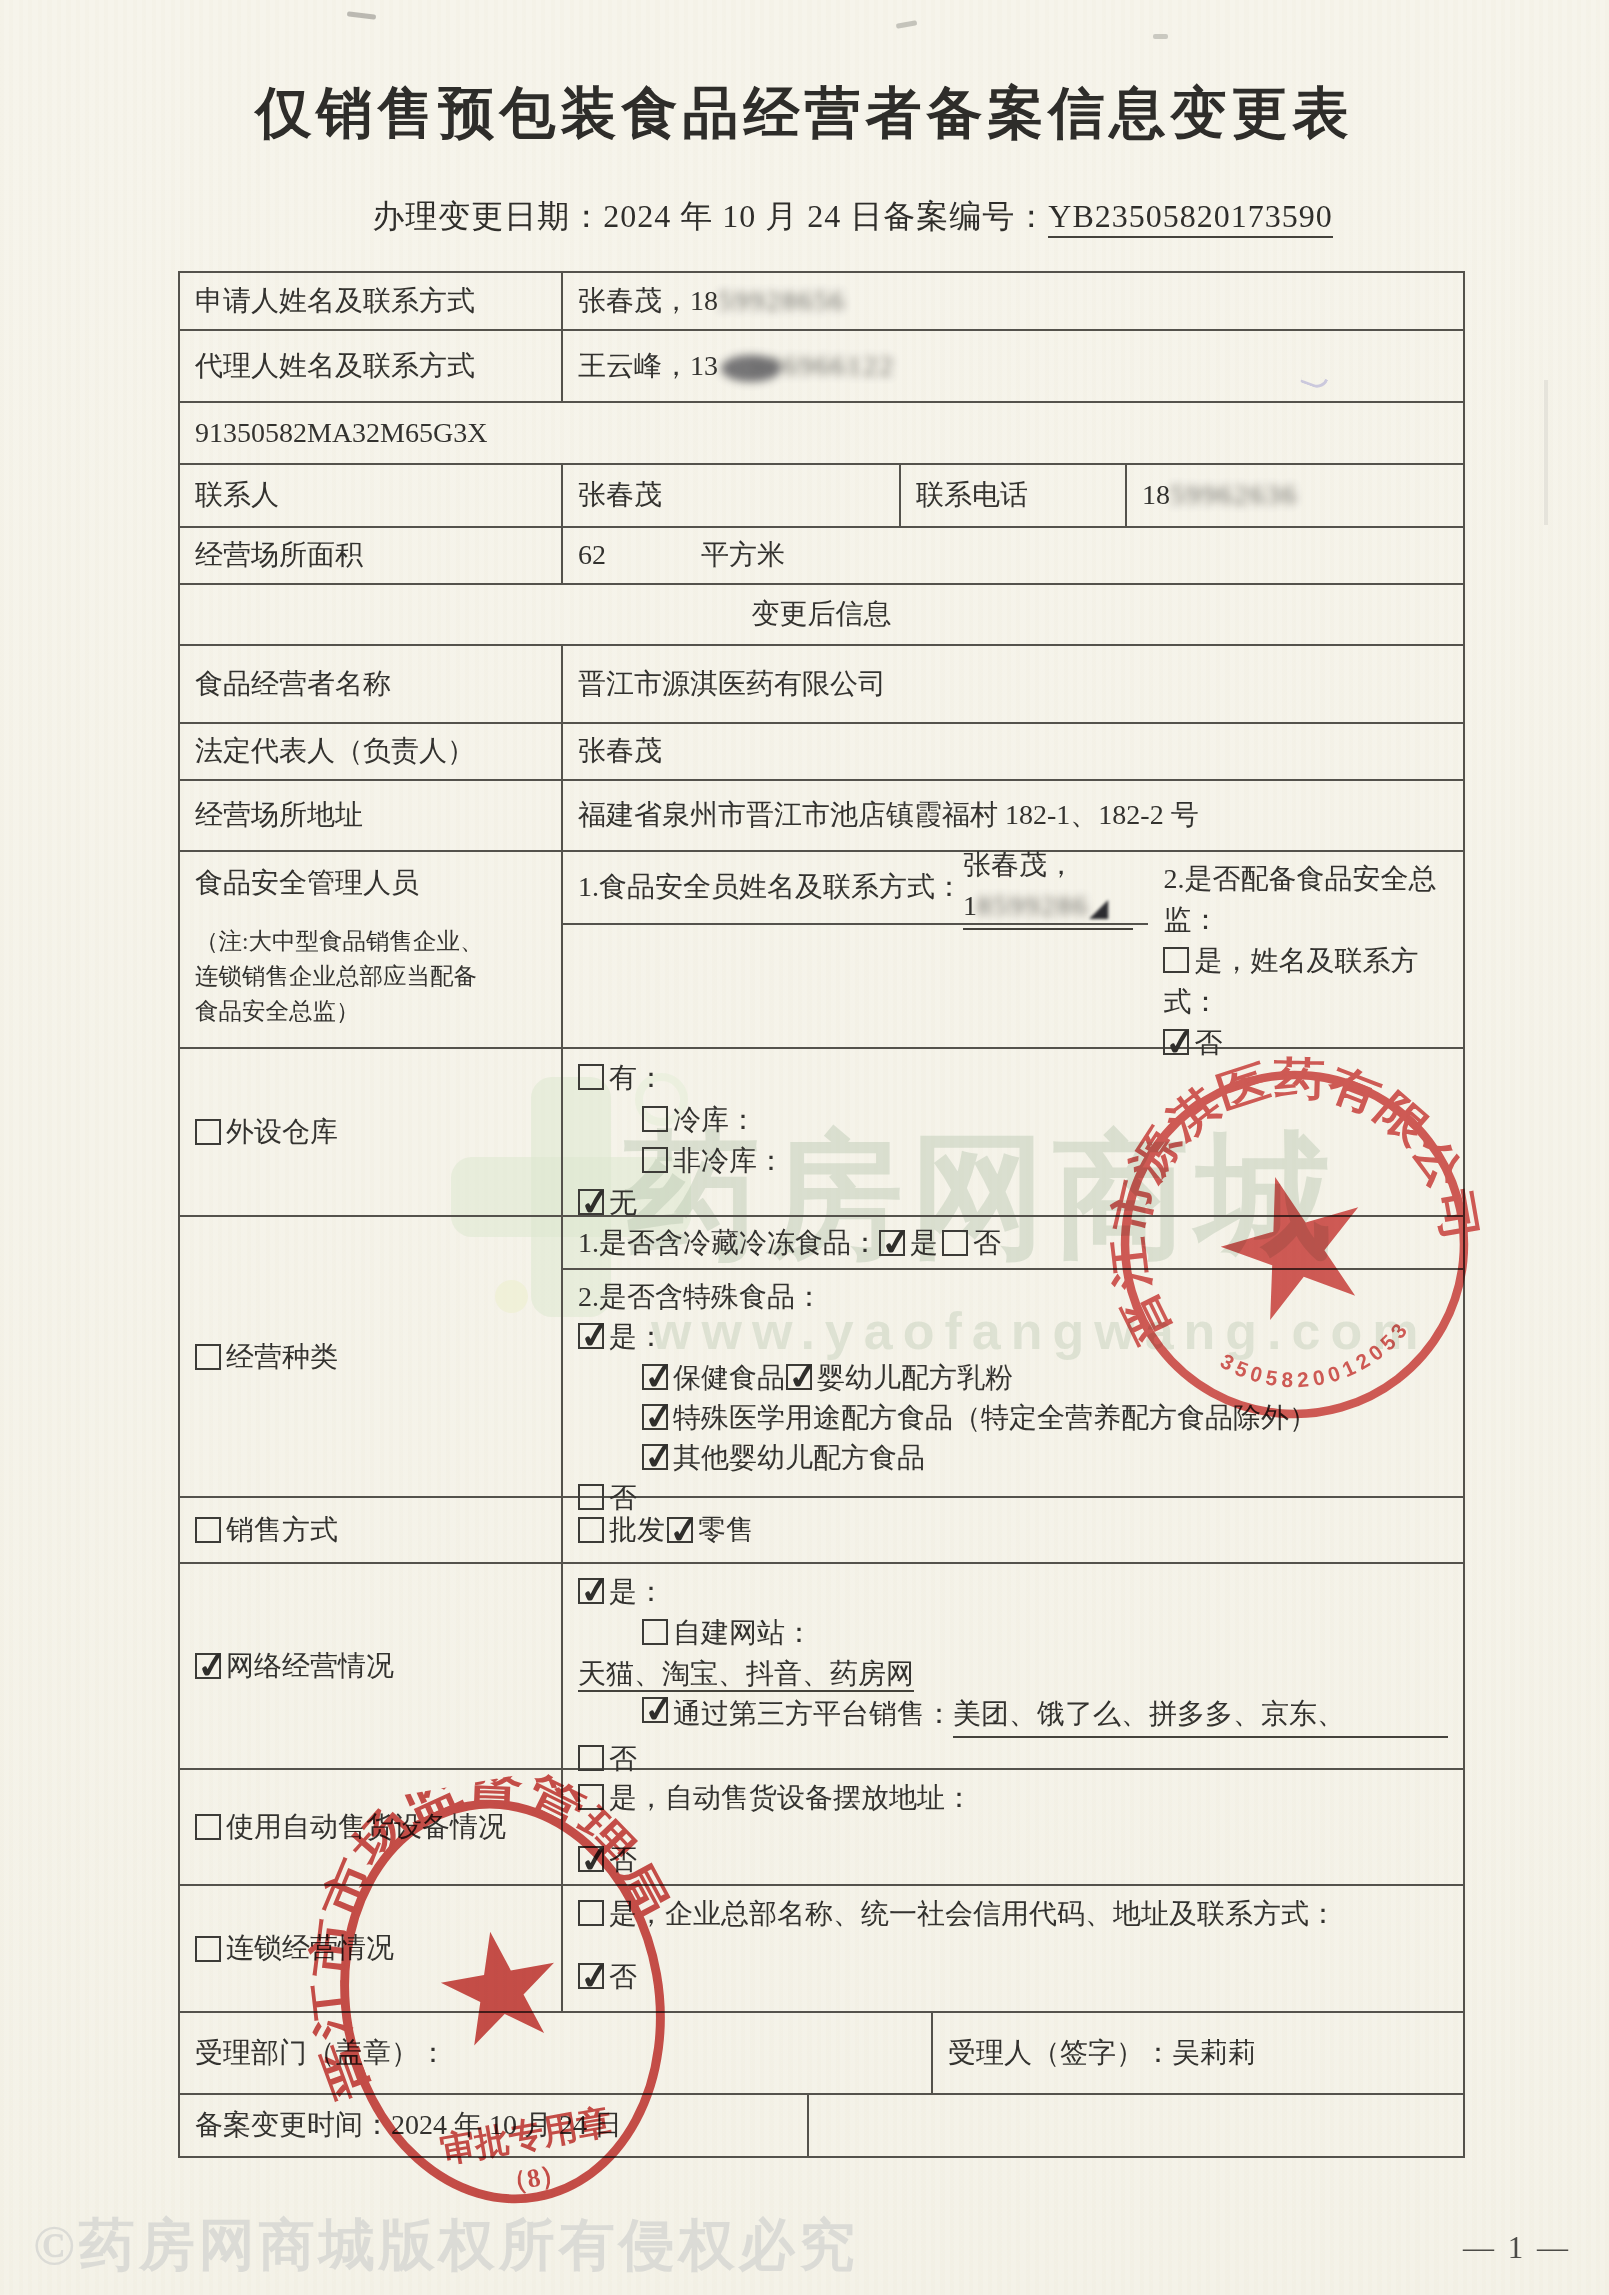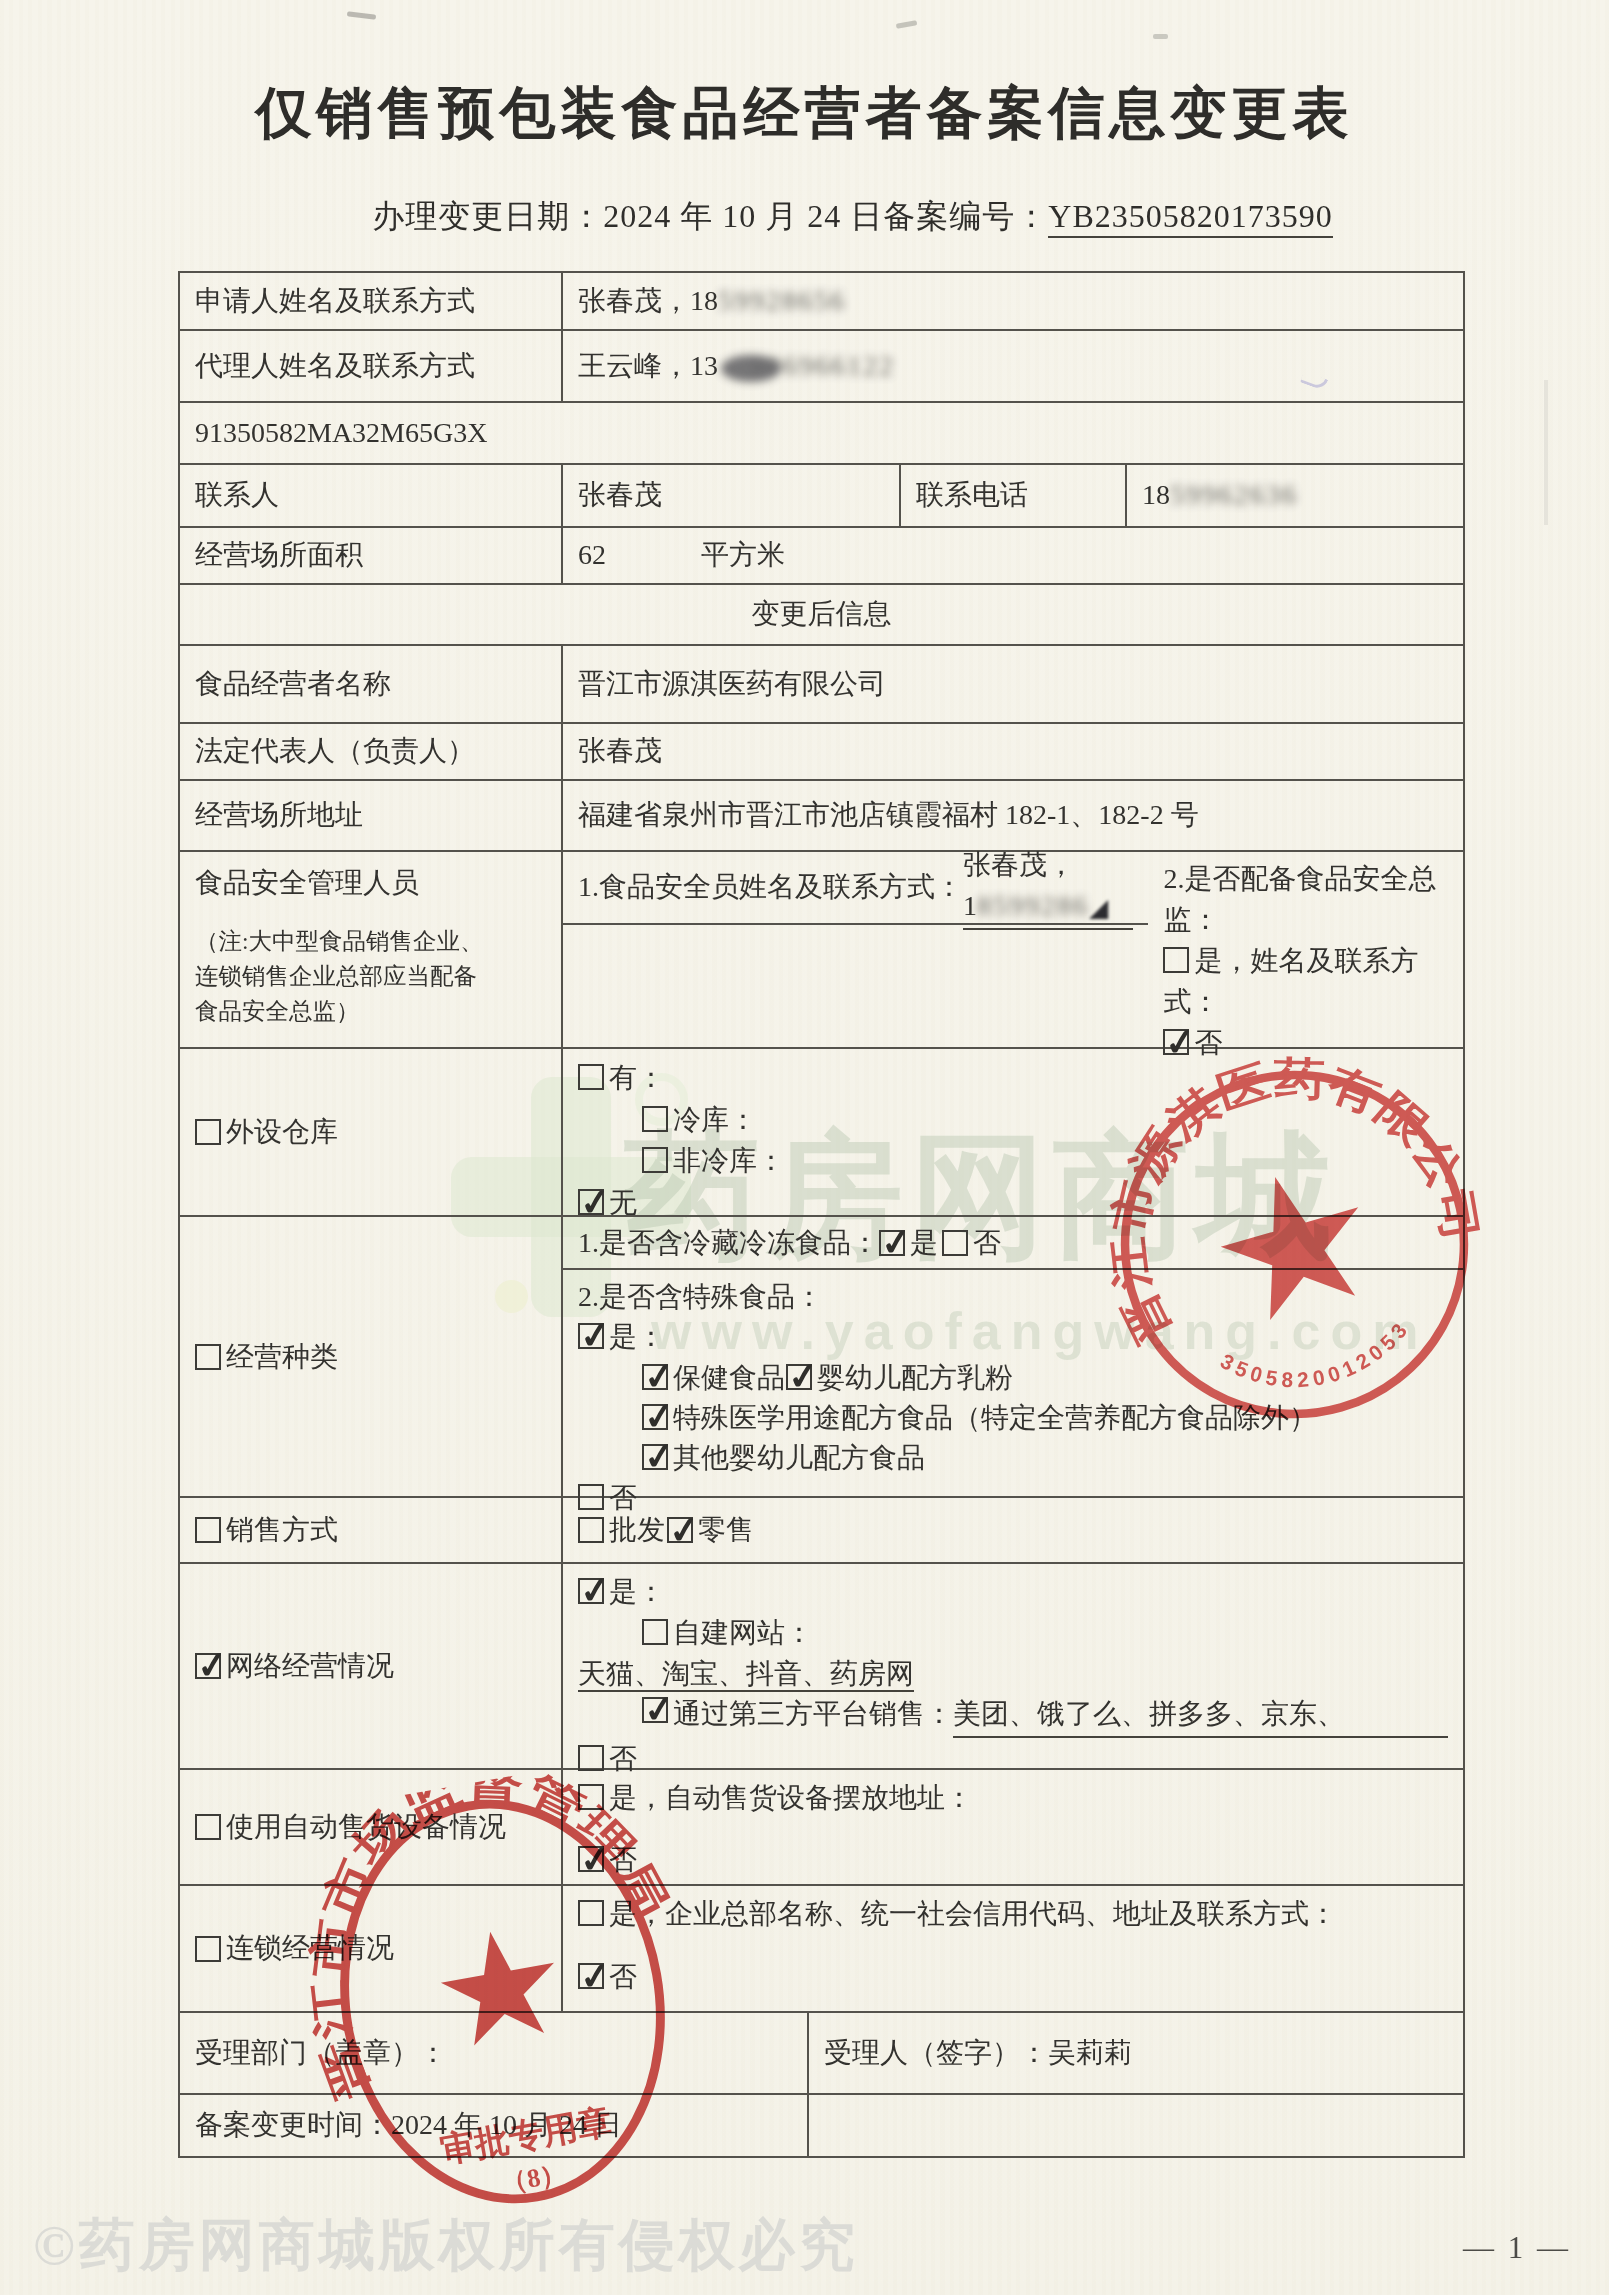--- a/index.html
+++ b/index.html
@@ -264,21 +264,21 @@
           <span class="cb"></span>
           <span>连锁经营情况</span>
         </div>
       <div class="cell val" style="padding-top:7px">
         <div class="line"><span class="cb"></span><span>是，企业总部名称、统一社会信用代码、地址及联系方式：</span></div>
         <div class="line" style="margin-top:22px"><span class="cb checked"></span><span>否</span></div>
       </div>
     </div>
 
     <div class="row" style="height:82px">
-      <div class="cell mid vc" style="width:629px">受理部门（盖章）：</div>
+      <div class="cell mid vc" style="width:753px">受理部门（盖章）：</div>
       <div class="cell val vc">
           <span>受理人（签字）：</span>
           <span>吴莉莉</span>
         </div>
     </div>
 
     <div class="row" style="flex:1">
       <div class="cell mid vc" style="width:629px">
           <span>备案变更时间：</span>
           <span>2024 年 10 月 24 日</span>

